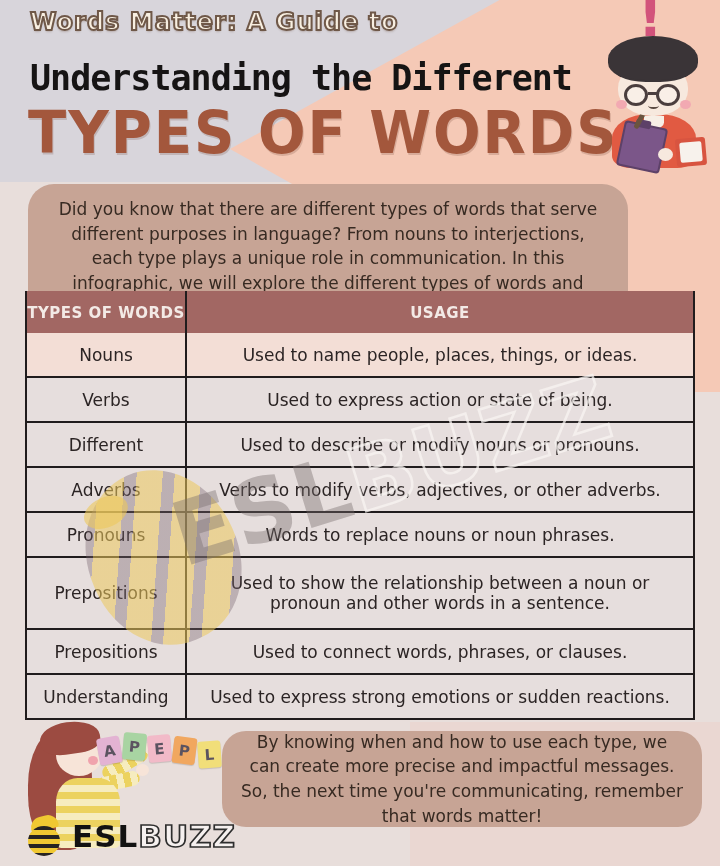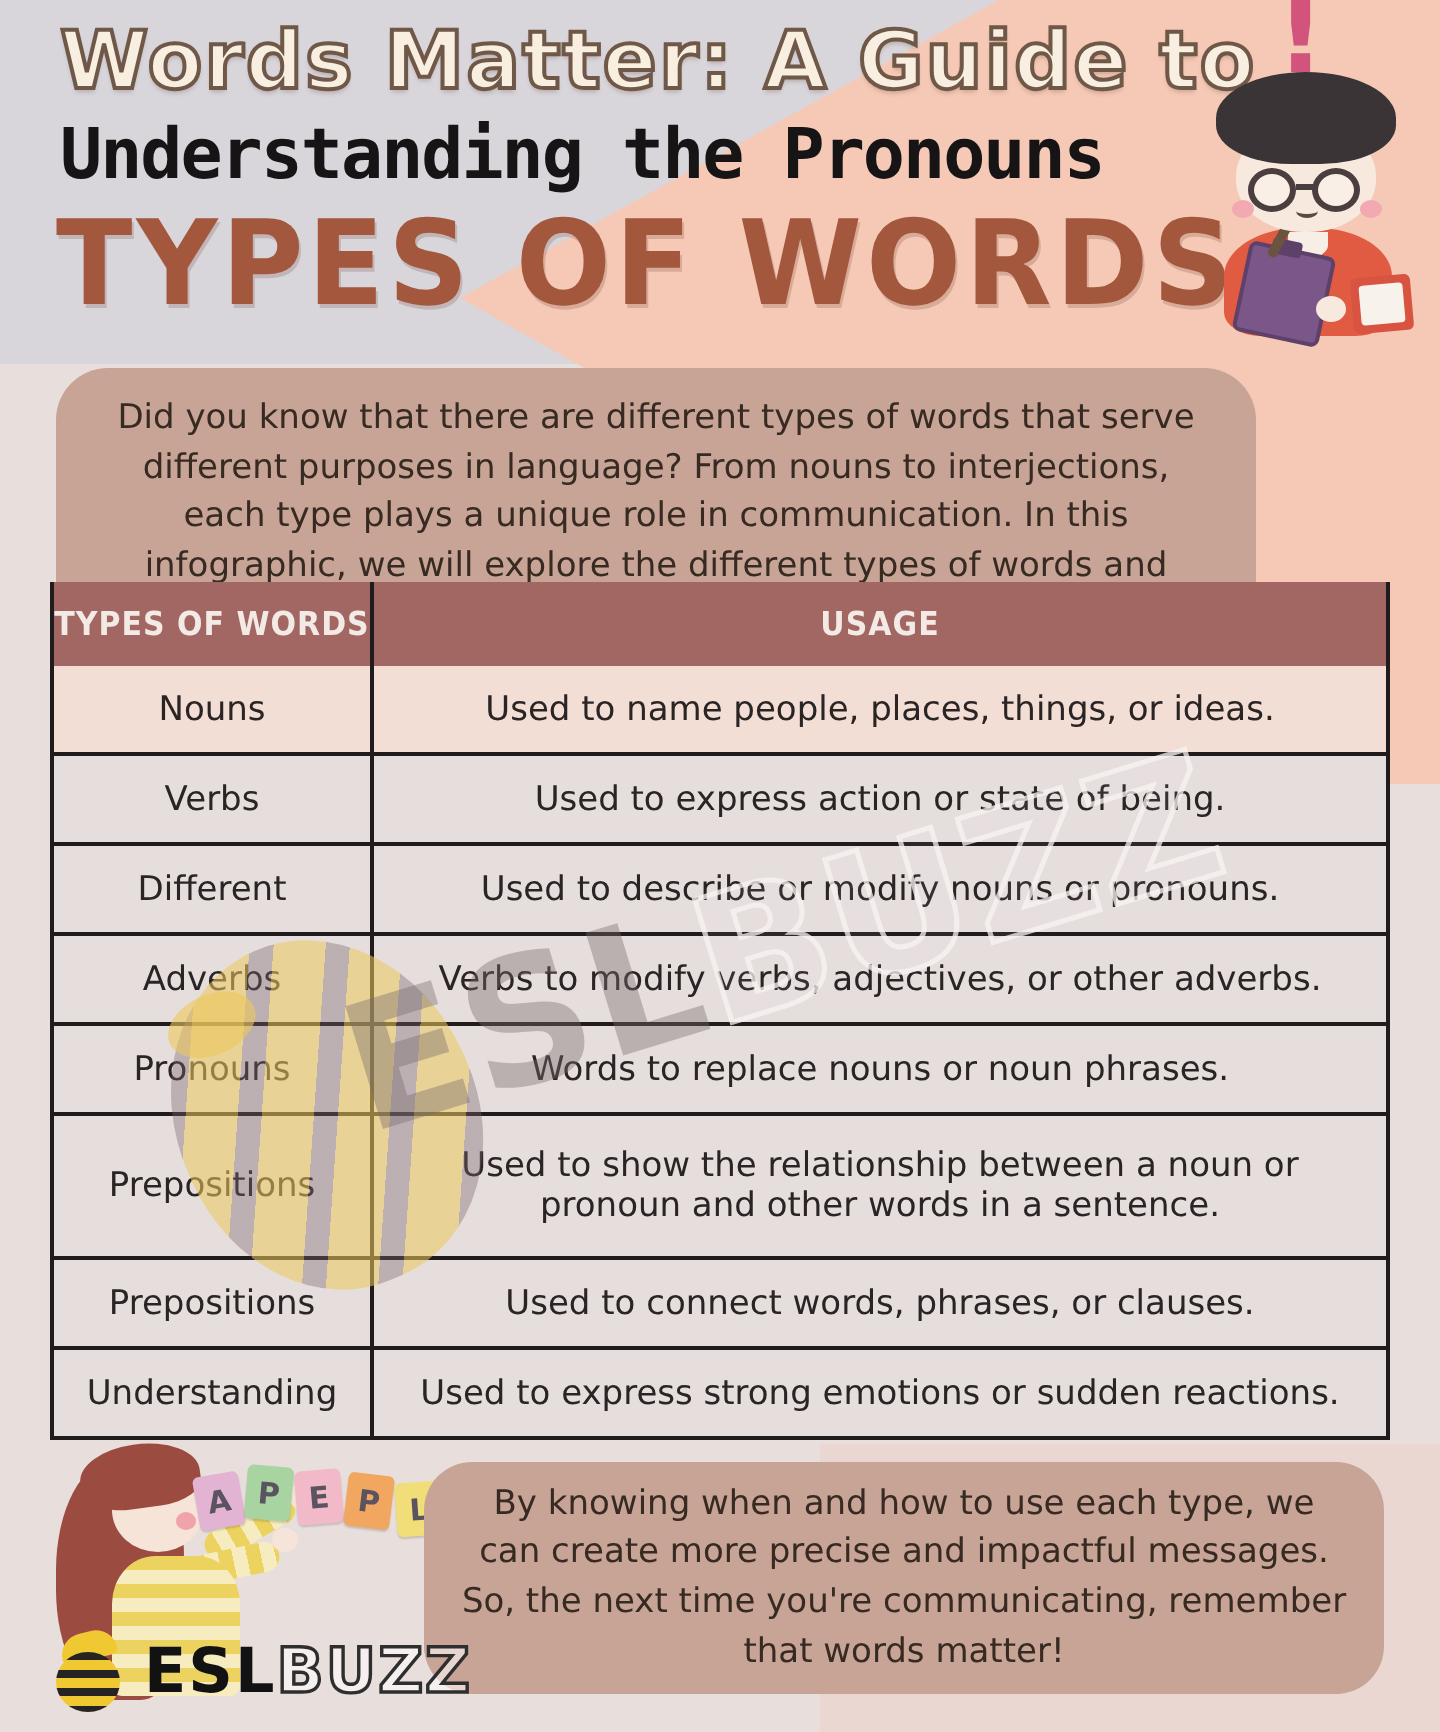--- a/index.html
+++ b/index.html
@@ -7,21 +7,21 @@
   body { font-family:"DejaVu Sans", sans-serif; overflow:hidden; }
   .page { position:relative; width:720px; height:866px; background:#e8dedb; overflow:hidden; }
 
   
   .bg-lavender { position:absolute; left:0; top:0; width:720px; height:182px; background:#d8d5db; }
   .bg-salmon   { position:absolute; left:230px; top:0; width:490px; height:392px; background:#f5c9b6;
                  clip-path:polygon(55% 0, 100% 0, 100% 100%, 88% 100%, 0 38%); }
   .bg-pink-bottom { position:absolute; left:410px; top:722px; width:310px; height:144px; background:#ead7d2; }
 
   
-  .title1 { position:absolute; left:30px; top:8px; font-size:40px; font-weight:800; letter-spacing:1px;
+  .title1 { position:absolute; left:30px; top:8px; font-size:24px; font-weight:800; letter-spacing:1px;
             color:#f8efe1; -webkit-text-stroke:2px #6f5848;
             text-shadow:0 2px 2px rgba(90,60,40,.25); }
   .title2 { position:absolute; left:30px; top:58px; font-family:"DejaVu Sans Mono", monospace;
             font-weight:800; font-size:35px; color:#161414; letter-spacing:-1px; }
   .title3 { position:absolute; left:28px; top:100px; font-size:56px; font-weight:900; color:#a3573c;
             letter-spacing:2px; text-shadow:1px 2px 0 rgba(90,40,20,.18); transform:scaleY(1.05); }
   .excl   { position:absolute; left:638px; top:-14px; font-size:54px; font-weight:900; color:#d2537b; }
 
   
   .boy { position:absolute; left:588px; top:36px; width:132px; height:134px; }
@@ -42,21 +42,21 @@
   .book-pages { left:92px; top:106px; width:22px; height:20px; background:#f7f2ec; border-radius:2px; transform:rotate(-5deg); }
   .clipboard { left:32px; top:88px; width:44px; height:46px; background:#7b5689; border:2.5px solid #5d4168;
                border-radius:4px; transform:rotate(12deg); }
   .clip { left:48px; top:84px; width:15px; height:8px; background:#5d4168; border-radius:2px; transform:rotate(12deg); }
   .boy-hand { left:70px; top:112px; width:15px; height:13px; background:#f7e9de; border-radius:50%; }
 
   
   .intro-box { position:absolute; left:28px; top:184px; width:600px; min-height:104px; background:#c7a495;
                border-radius:26px; padding:13px 26px; display:flex; align-items:center; }
   .intro-box p, .concl-box p { font-size:17px; line-height:1.45; color:#372a22; text-align:center; font-weight:500; }
-  .concl-box { position:absolute; left:212px; top:731px; width:480px; height:116px; background:#c7a495;
+  .concl-box { position:absolute; left:222px; top:731px; width:480px; height:96px; background:#c7a495;
                border-radius:24px; padding:10px 18px; display:flex; align-items:center; }
 
   
   table.words { position:absolute; left:25px; top:291px; width:670px; border-collapse:collapse;
                 table-layout:fixed; z-index:2; }
   table.words col.c1 { width:160px; }
   table.words th { background:#a26763; color:#f3eae6; font-size:15px; font-weight:700; letter-spacing:.5px;
                    height:40px; border:2.5px solid #201c1d; transform:scaleY(1.1); }
   table.words td { border:2.5px solid #201c1d; font-size:17px; color:#2b2424; text-align:center;
                    padding:2px 10px; background:#e6dedd; }
@@ -114,21 +114,21 @@
 </head>
 <body>
 
 <div class="page">
 
   <div class="bg-lavender"></div>
   <div class="bg-salmon"></div>
   <div class="bg-pink-bottom"></div>
 
   <div class="title1">Words Matter: A Guide to</div>
-  <div class="title2">Understanding the Pronouns</div>
+  <div class="title2">Understanding the Different</div>
   <div class="title3">TYPES OF WORDS</div>
   <div class="excl">!</div>
 
   <div class="boy">
     <div class="boy-shirt"></div>
     <div class="boy-collar"></div>
     <div class="clipboard"></div>
     <div class="clip"></div>
     <div class="pencil"></div>
     <div class="book"></div>

